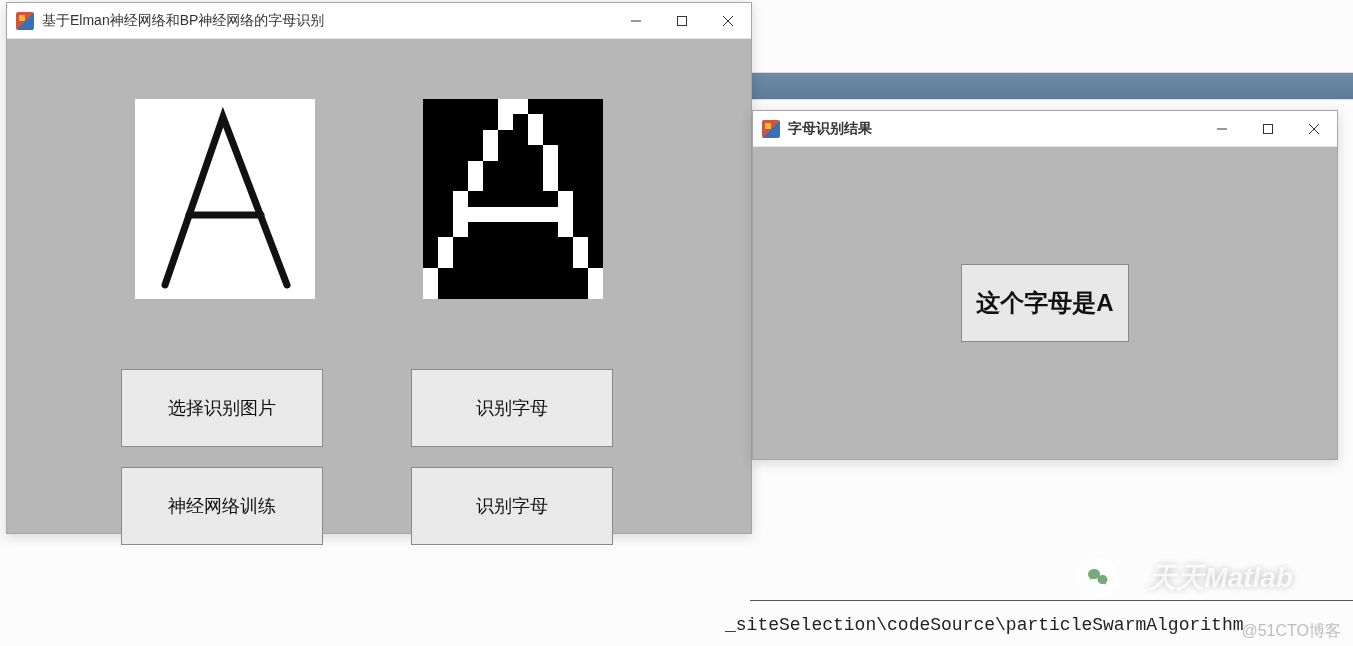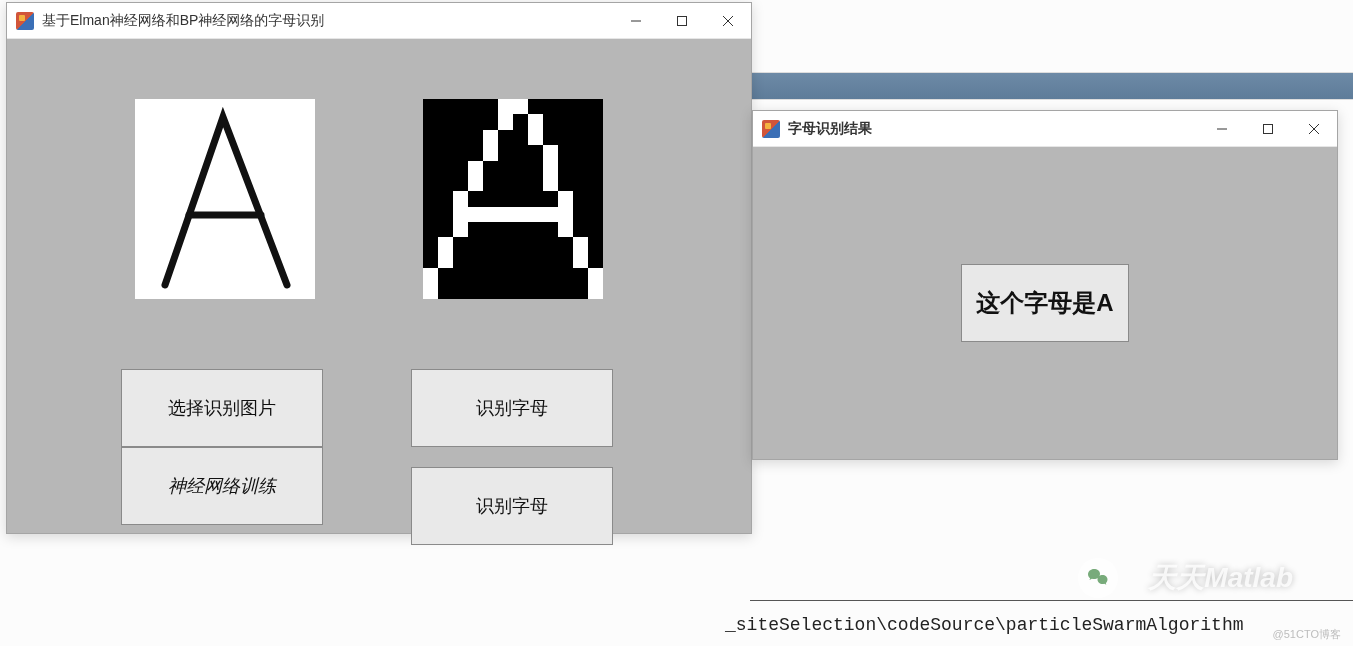--- a/index.html
+++ b/index.html
@@ -9,21 +9,21 @@
       background: #f5f5f5;
       position: relative; overflow: hidden;
     }
     .bg { position: absolute; inset: 0; background: #fcfcfc; }
     .bg .divider { position: absolute; left: 750px; right: 0; top: 72px; height: 28px;
       background: linear-gradient(to bottom, #6d8aa6, #5e7c99);
       border-top: 1px solid #ddd; border-bottom: 1px solid #ddd; }
     .bg .underbar { position: absolute; left: 750px; right: 0; top: 600px; height: 1px; background: #555; }
     .bg .path { position: absolute; left: 725px; top: 615px;
       font-family: "Courier New", monospace; font-size: 18px; color: #222; }
-    .bg .watermark { position: absolute; right: 12px; bottom: 4px; font-size: 11px; color: #bdbdbd; }
+    .bg .watermark { position: absolute; right: 12px; bottom: 4px; font-size: 16px; color: #bdbdbd; }
     .bg .logo-wm { position: absolute; right: 60px; bottom: 48px; display: flex; align-items: center;
       color: rgba(255,255,255,0.80); font-style: italic; font-size: 28px; font-weight: 600;
       text-shadow: 0 0 6px rgba(0,0,0,0.25); gap: 20px; }
     .bg .logo-wm .wmicon { width: 40px; height: 40px; border-radius: 50%;
       background: rgba(255,255,255,0.75); margin-right: 10px; display: flex;
       align-items: center; justify-content: center; }
     .bg .logo-wm .wmicon svg { width: 24px; height: 24px; fill: #6aa36d; opacity: 0.9; }
 
     .window {
       position: absolute; background: #fff; border: 1px solid #a5a5a5;
@@ -56,21 +56,21 @@
     #panelA { left: 128px; top: 60px; }
     #panelB { left: 416px; top: 60px; }
     #panelA svg, #panelB svg { width: 100%; height: 100%; display: block; }
 
     .btn { position: absolute; width: 202px; height: 78px;
       background: #e9e9e9; border: 1px solid #8a8a8a; display: flex;
       align-items: center; justify-content: center; font-size: 18px; color: #111;
       cursor: default; }
     #btn1 { left: 114px; top: 330px; }
     #btn2 { left: 404px; top: 330px; }
-    #btn3 { left: 114px; top: 408px; font-style: italic; }
+    #btn3 { left: 114px; top: 428px; }
     #btn4 { left: 404px; top: 428px; }
 
     
     #reswin { left: 752px; top: 110px; width: 586px; height: 350px; font-weight: bold; }
     #reswin .client { position: absolute; left: 0; top: 36px; right: 0; bottom: 0;
       background: #b7b7b7; display: flex; align-items: center; justify-content: center; }
     .resbox { background: #e8e8e8; border: 1px solid #8a8a8a; padding: 22px 14px;
       font-size: 24px; color: #111; }
   </style>
 </head>

